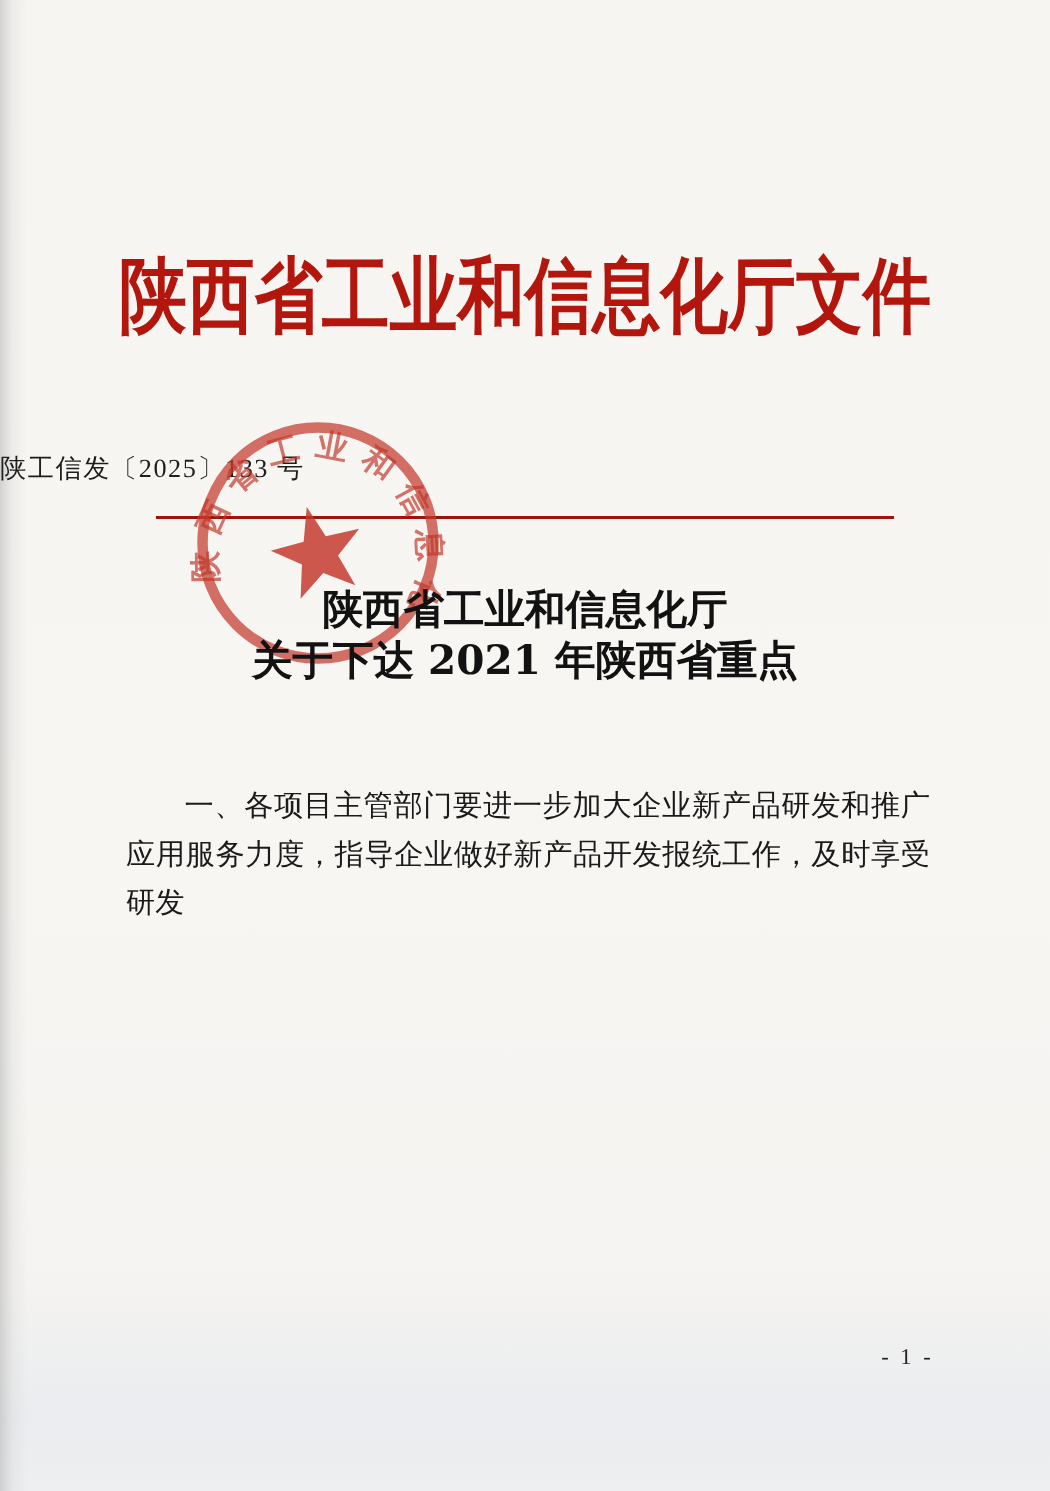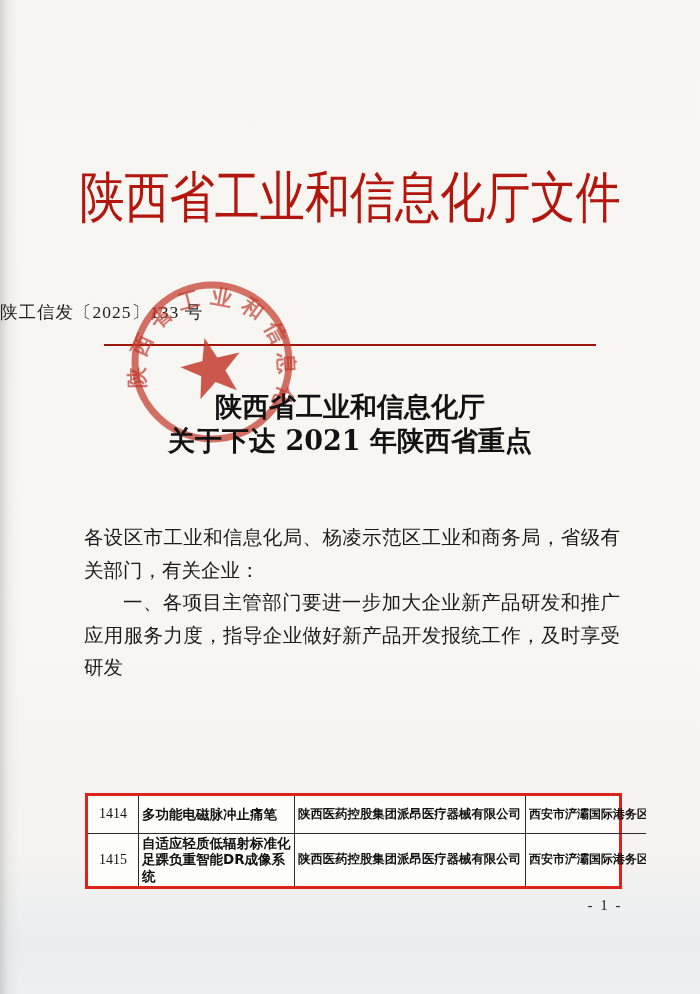--- a/index.html
+++ b/index.html
@@ -8,21 +8,21 @@
     font-family:"Liberation Serif", serif;
     background:
       linear-gradient(90deg, rgba(176,176,174,.5) 0px, rgba(200,200,198,.22) 8px, rgba(246,245,242,0) 18px),
       linear-gradient(180deg, #f6f5f2 0%, #f7f6f3 60%, #f4f3f1 86%, #eaecef 95%, #edeff1 100%);
   }
   .scan{position:absolute;inset:0;}
 
   
   .letterhead{
     position:absolute;top:163px;left:0;width:700px;text-align:center;
-    color:#b2160c;font-weight:normal;font-size:55px;line-height:1.25;
+    color:#b2160c;font-weight:bold;font-size:55px;line-height:1.25;
     font-family:"DejaVu Serif", serif;white-space:nowrap;
   }
   .letterhead .squeeze{display:inline-block;transform:scaleX(.82);transform-origin:50% 50%;}
 
   
   .docnum{
     position:absolute;top:300px;left:0;width:700px;
     font-size:17.5px;color:#1e1e1e;letter-spacing:1px;
   }
 
@@ -103,38 +103,19 @@
     </text>
     <polygon points="86,61 93.6,83 116.4,83.6 98.4,97.5 104.8,119.5 86,106.5 67.2,119.5 73.6,97.5 55.6,83.6 78.4,83" fill="#c23527" opacity="0.82" transform="rotate(-14 86 92)"></polygon>
   </svg>
 
   <div class="heading">
     <div>陕西省工业和信息化厅</div>
     <div>关于下达 2021 年陕西省重点</div>
   </div>
 
   <div class="bodytext">
-    <p>各设区市工业和信息化局、杨凌示范区工业和商务局，省级有关部门，有关企业：</p>
     <p class="indent">一、各项目主管部门要进一步加大企业新产品研发和推广应用服务力度，指导企业做好新产品开发报统工作，及时享受研发</p>
   </div>
 
-  <div class="tablewrap">
-    <table class="proj">
-      <tbody>
-          <tr class="r1">
-        <td class="c-no">1414</td>
-        <td class="c-prod">多功能电磁脉冲止痛笔</td>
-        <td class="c-comp">陕西医药控股集团派昂医疗器械有限公司</td>
-        <td class="c-dist">西安市浐灞国际港务区</td>
-      </tr>
-      <tr class="r2">
-        <td class="c-no">1415</td>
-        <td class="c-prod">自适应轻质低辐射标准化足踝负重智能DR成像系统</td>
-        <td class="c-comp">陕西医药控股集团派昂医疗器械有限公司</td>
-        <td class="c-dist">西安市浐灞国际港务区</td>
-      </tr>
-    </tbody>
-      </table>
-  </div>
 
   <div class="pagenum">- 1 -</div>
 
 </div>
 
 </body></html>

